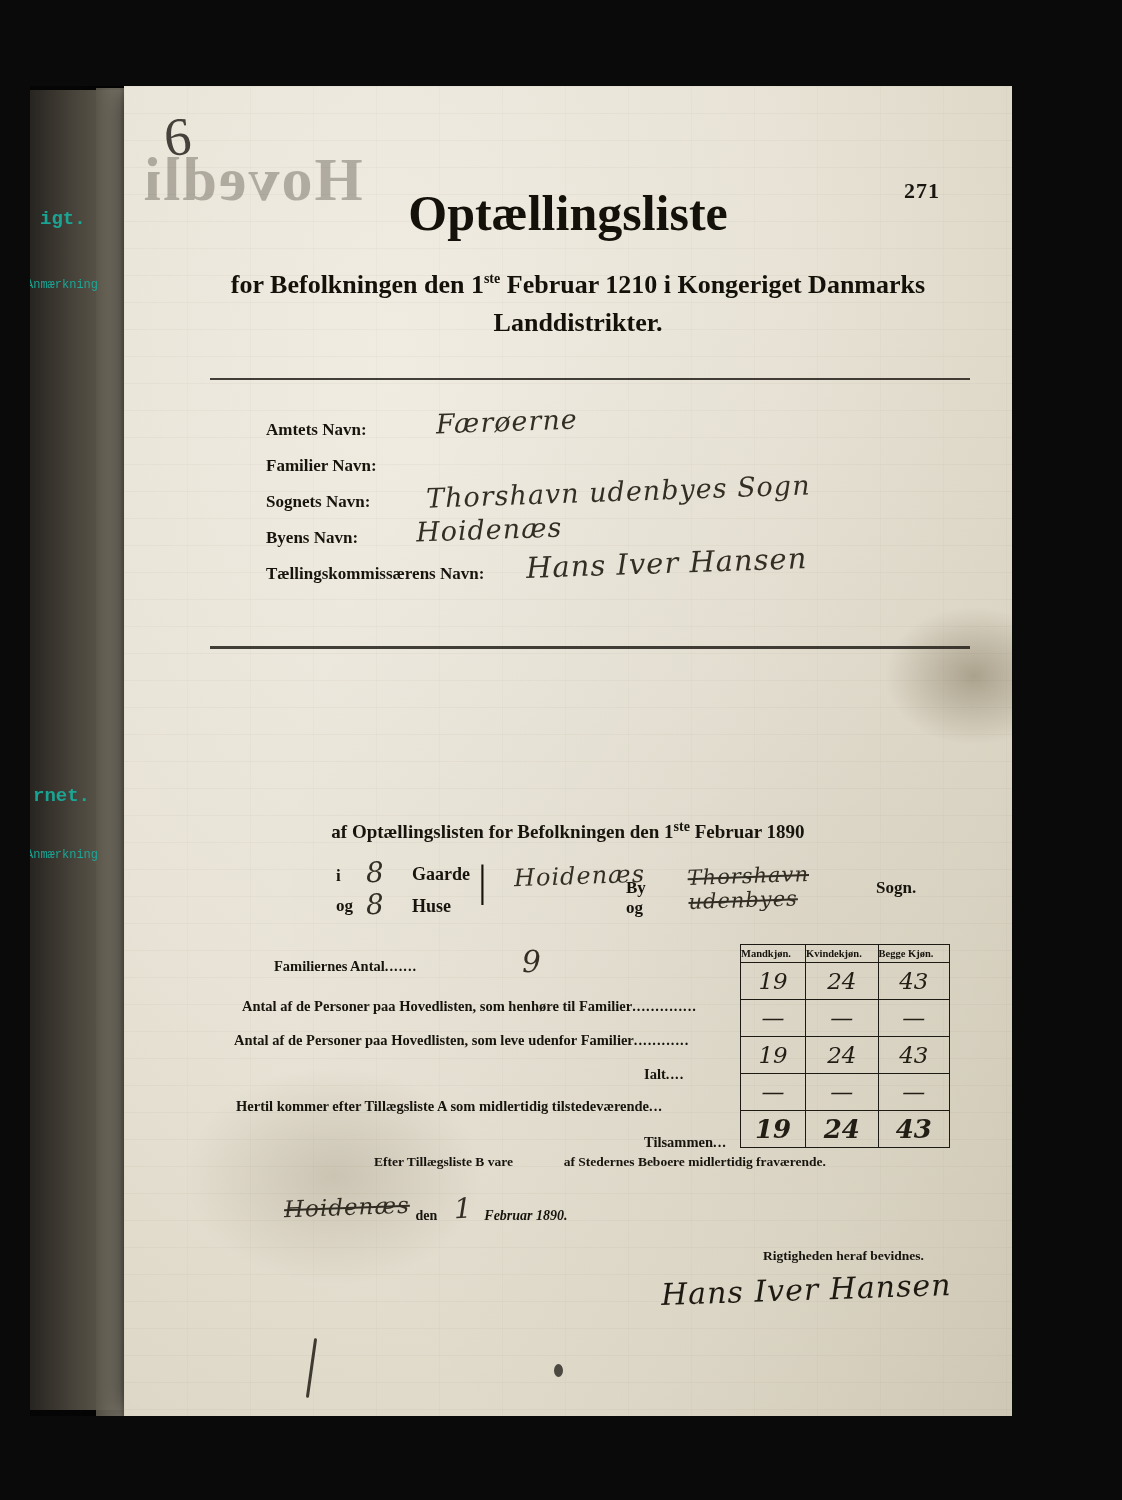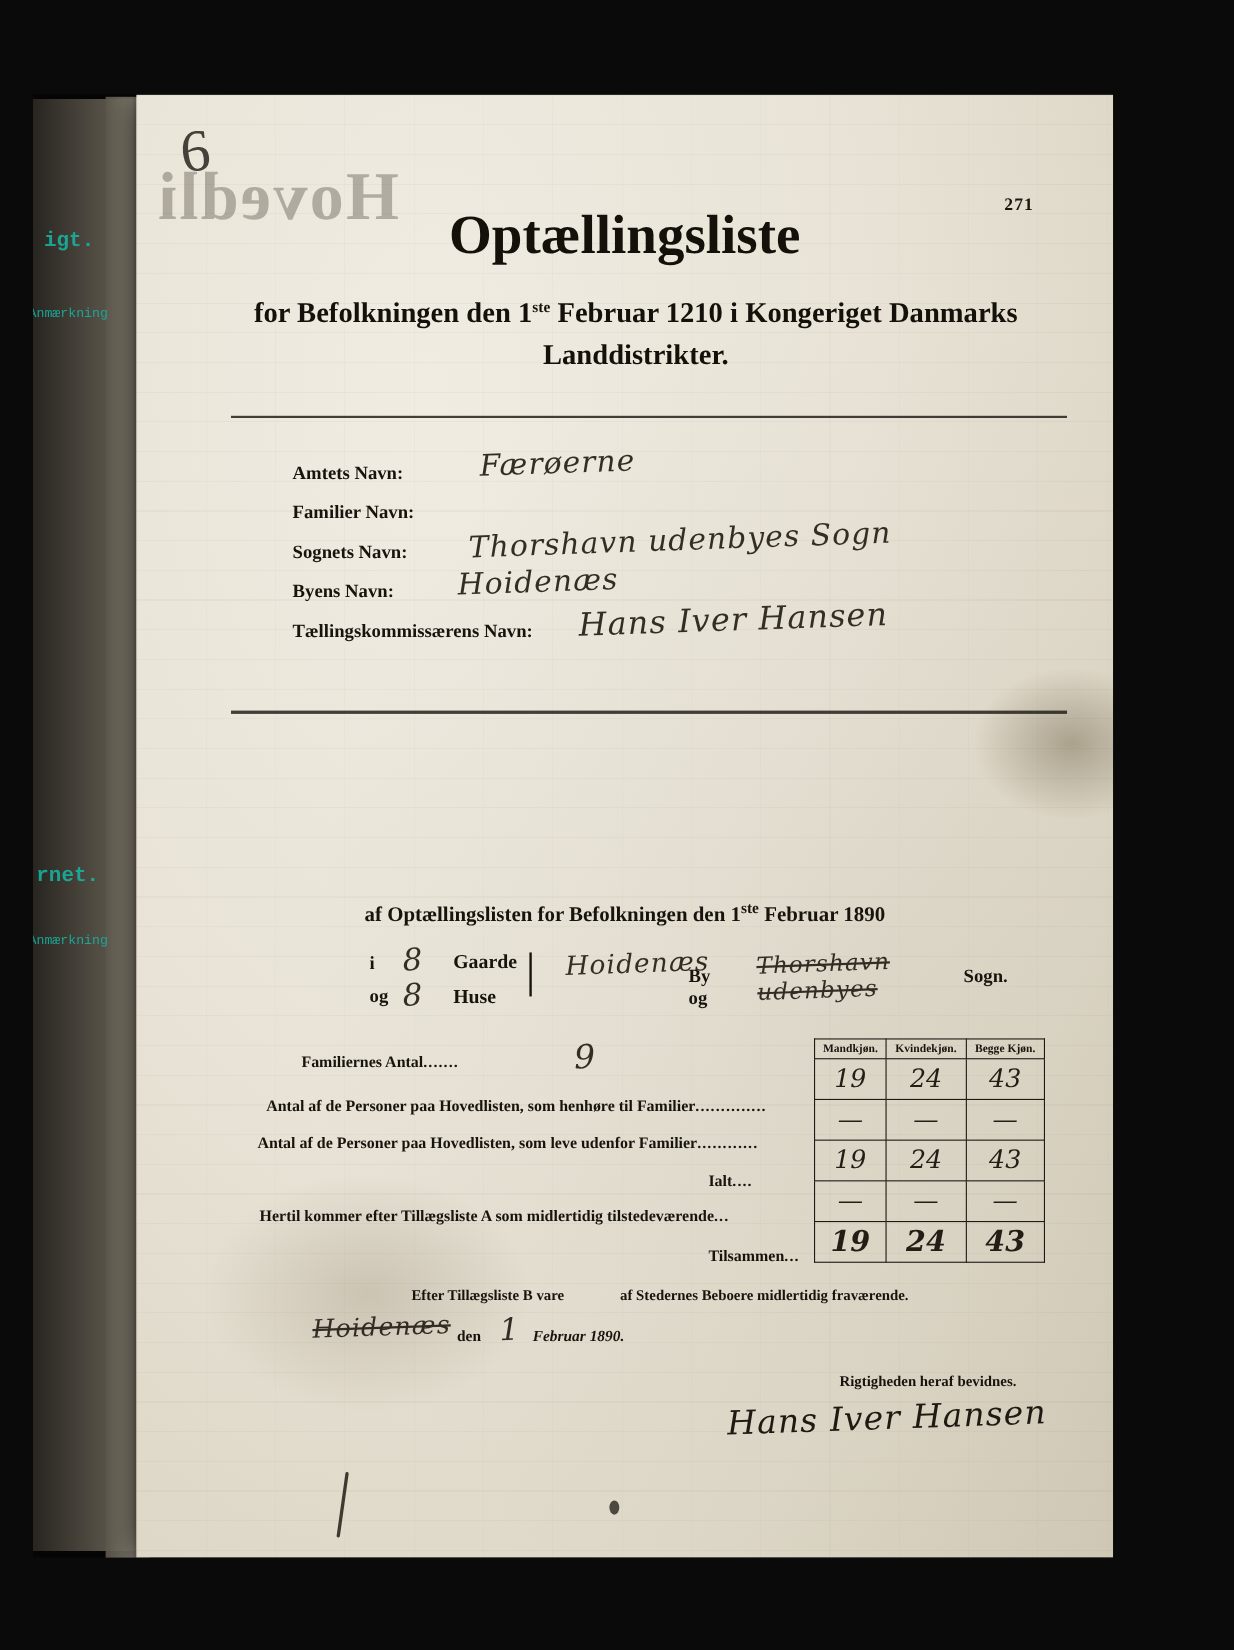--- a/index.html
+++ b/index.html
@@ -97,21 +97,21 @@
   .content {
     position: absolute;
     inset: 0;
     color: #17140e;
   }
 
   
   .folio {
     position: absolute;
     right: 72px; top: 92px;
-    font-size: 16px;
+    font-size: 22px;
     font-weight: bold;
     letter-spacing: 1px;
     color: #1a1710;
   }
   .pencil-mark {
     position: absolute;
     left: 40px; top: 20px;
     font-size: 54px;
     color: #2a2620;
     font-family: "Liberation Serif", serif;
@@ -217,40 +217,39 @@
     left: 616px; top: 858px;
     width: 210px;
     border-collapse: collapse;
     font-size: 11px;
   }
   .ntable th {
     border: 1.5px solid #1d1a14;
     font-size: 10.5px;
     font-weight: bold;
     padding: 3px 0;
-    text-align: center;
+    text-align: left;
     background: transparent;
   }
   .ntable td {
     border: 1.5px solid #1d1a14;
     height: 34px;
     text-align: center;
     font-family: "DejaVu Serif", serif;
     font-style: italic;
     font-size: 23px;
     color: #221d15;
   }
   .ntable td.last { font-size: 26px; font-weight: bold; }
 
   .efter {
     position: absolute;
     top: 1068px; left: 250px;
     font-size: 13.5px;
     font-weight: bold;
-    margin-top: 16px;
   }
   .place-date {
     position: absolute;
     left: 160px; top: 1122px;
     font-size: 14px;
     font-weight: bold;
   }
   .rigtig {
     position: absolute;
     right: 88px; top: 1162px;

